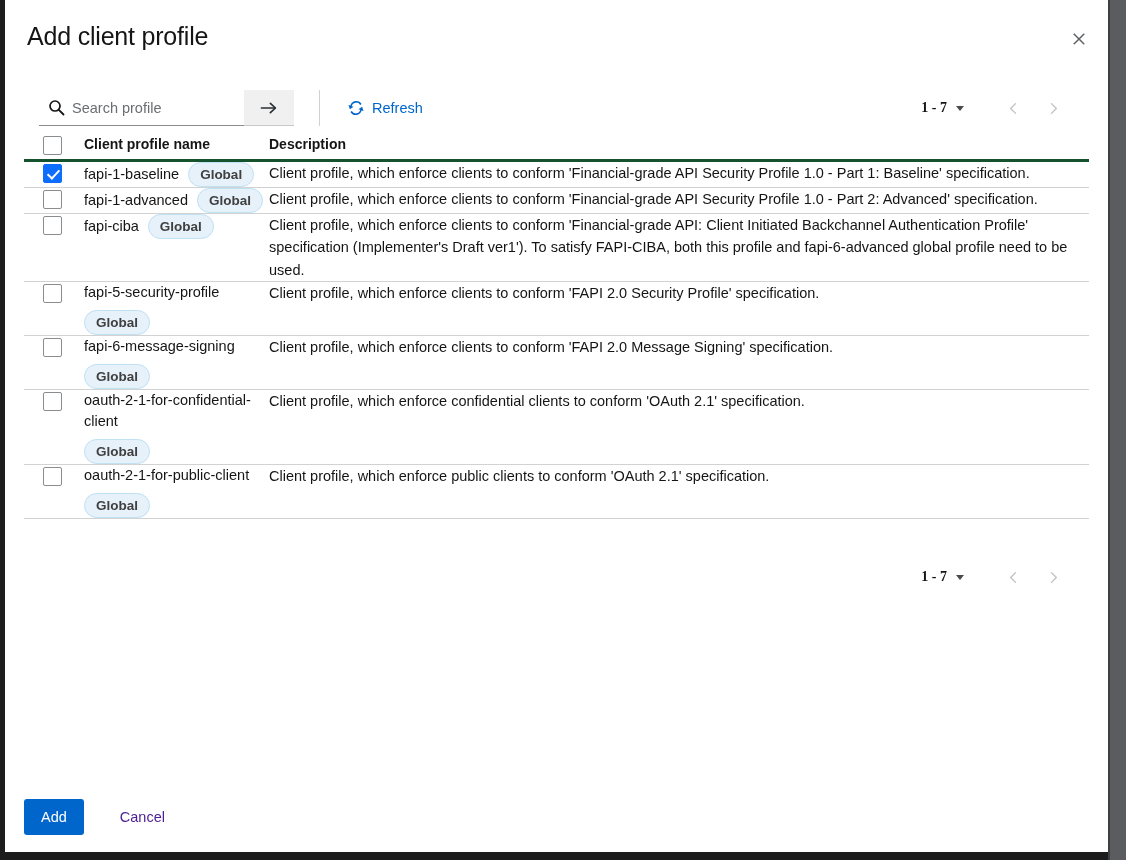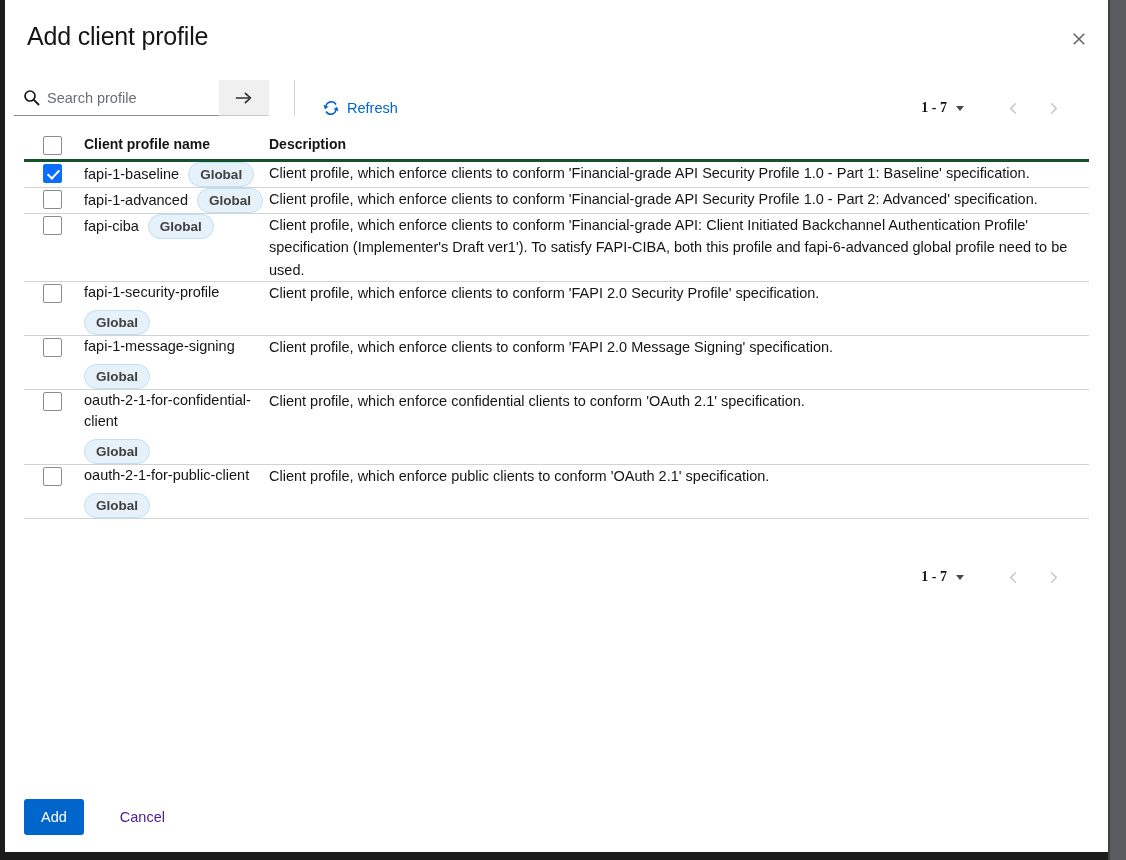--- a/index.html
+++ b/index.html
@@ -37,22 +37,22 @@
     width: 34px; height: 34px;
     display: flex; align-items: center; justify-content: center;
     border: none; background: transparent; cursor: pointer;
     color: #4f5255; font-size: 17px; line-height: 1;
     padding: 0;
   }
 
   
   .toolbar {
     position: relative; height: 56px;
-    padding-left: 9px;
-    display: flex; 
+    padding-left: 34px;
+    display: flex; align-items: center;
   }
   .search-group { display: flex; align-items: stretch; height: 36px; }
   .search-box {
     position: relative;
     width: 205px; height: 36px;
     background: #fff;
     border: none;
     border-bottom: 1px solid #8a8d90;
     display: flex; align-items: center;
   }
@@ -312,33 +312,33 @@
                 </div>
               </td>
               <td class="c-desc">
                 <div class="desc-text">Client profile, which enforce clients to conform 'Financial-grade API: Client Initiated Backchannel Authentication Profile' specification (Implementer's Draft ver1'). To satisfy FAPI-CIBA, both this profile and fapi-6-advanced global profile need to be used.</div>
               </td>
             </tr>
             <tr>
               <td class="c-check"><input type="checkbox" class="cb" style=""></td>
               <td class="c-name">
                 <div class="cell-name">
-                  <span class="name-text">fapi-1-security-profile</span>
+                  <span class="name-text">fapi-5-security-profile</span>
                   <span class="badge">Global</span>
                 </div>
               </td>
               <td class="c-desc">
                 <div class="desc-text">Client profile, which enforce clients to conform 'FAPI 2.0 Security Profile' specification.</div>
               </td>
             </tr>
             <tr>
               <td class="c-check"><input type="checkbox" class="cb" style=""></td>
               <td class="c-name">
                 <div class="cell-name">
-                  <span class="name-text">fapi-1-message-signing</span>
+                  <span class="name-text">fapi-6-message-signing</span>
                   <span class="badge">Global</span>
                 </div>
               </td>
               <td class="c-desc">
                 <div class="desc-text">Client profile, which enforce clients to conform 'FAPI 2.0 Message Signing' specification.</div>
               </td>
             </tr>
             <tr>
               <td class="c-check"><input type="checkbox" class="cb" style=""></td>
               <td class="c-name">

